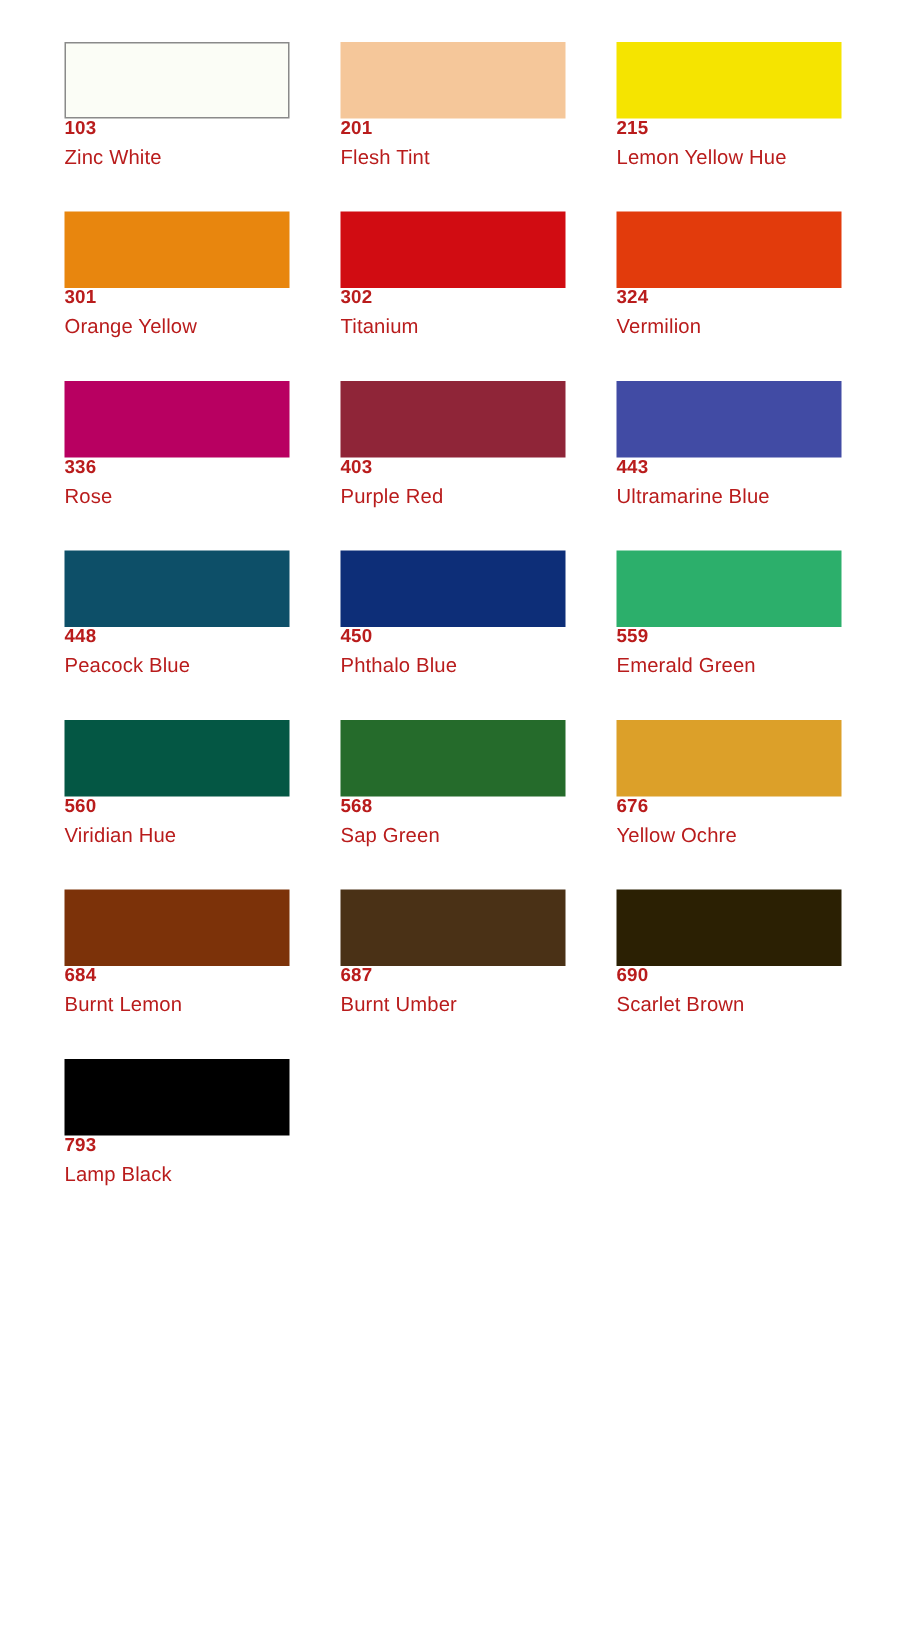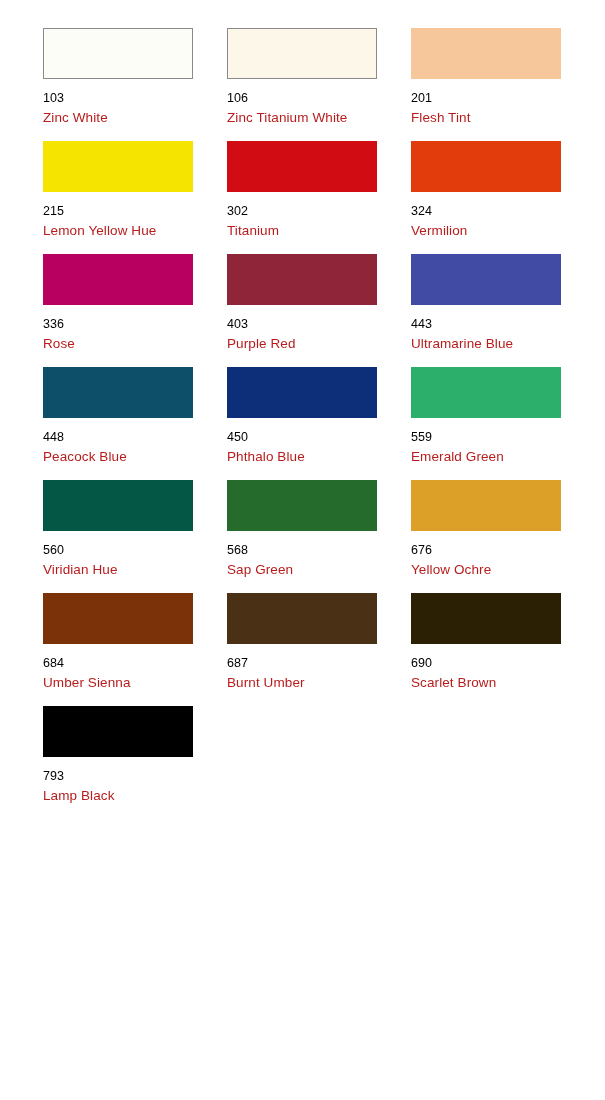--- a/index.html
+++ b/index.html
@@ -44,22 +44,22 @@
     display: block;
   }
   .swatch-chip.bordered {
     border: 1px solid #8a8a8a;
   }
 
   .swatch-code {
     font-size: 12.5px;
     line-height: 1.05;
     letter-spacing: 0.1px;
-    color: #000000;
-    margin-top: 13px;
+    color: #b91c1c;
+    font-weight: bold;
   }
 
   .swatch-name {
     font-size: 13.5px;
     line-height: 1.05;
     letter-spacing: 0.1px;
     color: #b91c1c;
     margin-top: 6px;
     white-space: nowrap;
   }
@@ -68,33 +68,33 @@
 <body>
 
 <div id="swatch-chart">
   <div class="swatch-grid">
       <div class="swatch-cell">
         <div class="swatch-chip bordered" style="background-color: rgb(251, 253, 246);"></div>
         <div class="swatch-code">103</div>
         <div class="swatch-name">Zinc White</div>
       </div>
       <div class="swatch-cell">
-        <div class="swatch-chip bordered" style="background-color: rgb(252, 247, 233);"></div>
-        <div class="swatch-code">106</div>
-        <div class="swatch-name">Zinc Titanium White</div>
-      </div>
-      <div class="swatch-cell">
         <div class="swatch-chip" style="background-color: rgb(245, 199, 154);"></div>
         <div class="swatch-code">201</div>
         <div class="swatch-name">Flesh Tint</div>
       </div>
       <div class="swatch-cell">
         <div class="swatch-chip" style="background-color: rgb(245, 228, 0);"></div>
         <div class="swatch-code">215</div>
         <div class="swatch-name">Lemon Yellow Hue</div>
+      </div>
+      <div class="swatch-cell">
+        <div class="swatch-chip" style="background-color: rgb(232, 134, 14);"></div>
+        <div class="swatch-code">301</div>
+        <div class="swatch-name">Orange Yellow</div>
       </div>
       <div class="swatch-cell">
         <div class="swatch-chip" style="background-color: rgb(209, 12, 18);"></div>
         <div class="swatch-code">302</div>
         <div class="swatch-name">Titanium</div>
       </div>
       <div class="swatch-cell">
         <div class="swatch-chip" style="background-color: rgb(226, 59, 12);"></div>
         <div class="swatch-code">324</div>
         <div class="swatch-name">Vermilion</div>
@@ -140,21 +140,21 @@
         <div class="swatch-name">Sap Green</div>
       </div>
       <div class="swatch-cell">
         <div class="swatch-chip" style="background-color: rgb(220, 160, 41);"></div>
         <div class="swatch-code">676</div>
         <div class="swatch-name">Yellow Ochre</div>
       </div>
       <div class="swatch-cell">
         <div class="swatch-chip" style="background-color: rgb(124, 50, 9);"></div>
         <div class="swatch-code">684</div>
-        <div class="swatch-name">Umber Sienna</div>
+        <div class="swatch-name">Burnt Lemon</div>
       </div>
       <div class="swatch-cell">
         <div class="swatch-chip" style="background-color: rgb(74, 49, 22);"></div>
         <div class="swatch-code">687</div>
         <div class="swatch-name">Burnt Umber</div>
       </div>
       <div class="swatch-cell">
         <div class="swatch-chip" style="background-color: rgb(43, 32, 3);"></div>
         <div class="swatch-code">690</div>
         <div class="swatch-name">Scarlet Brown</div>

